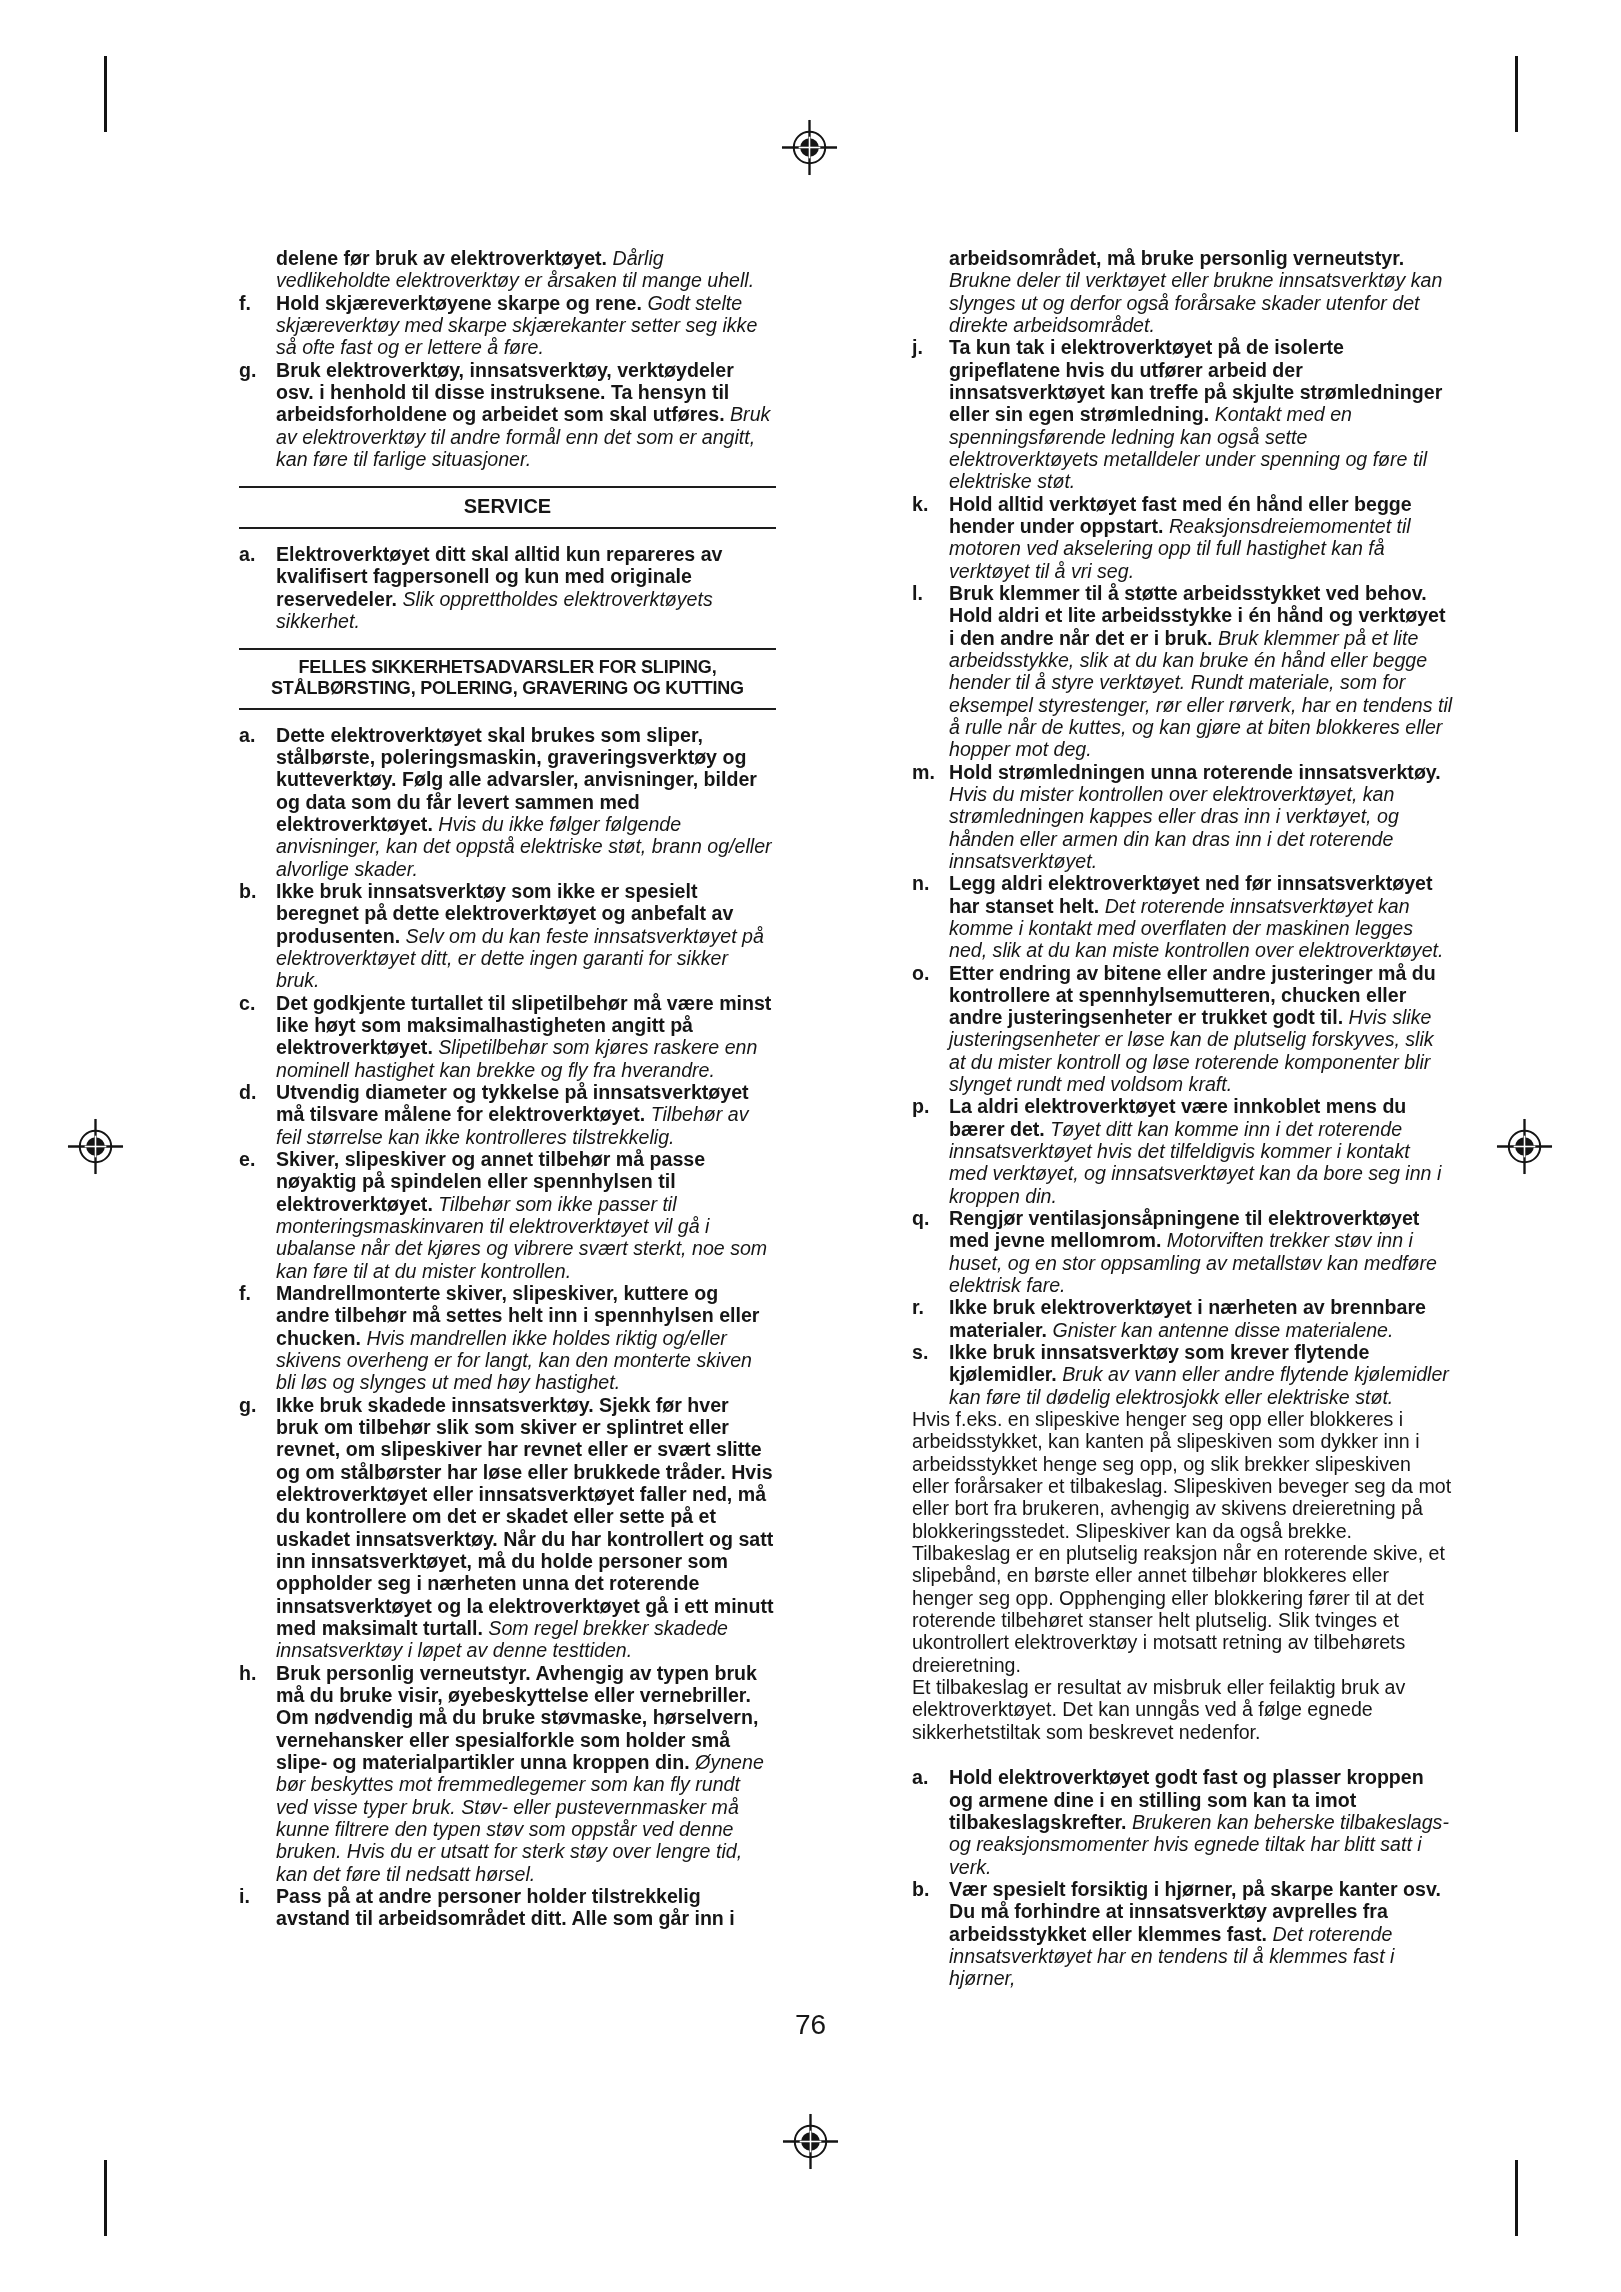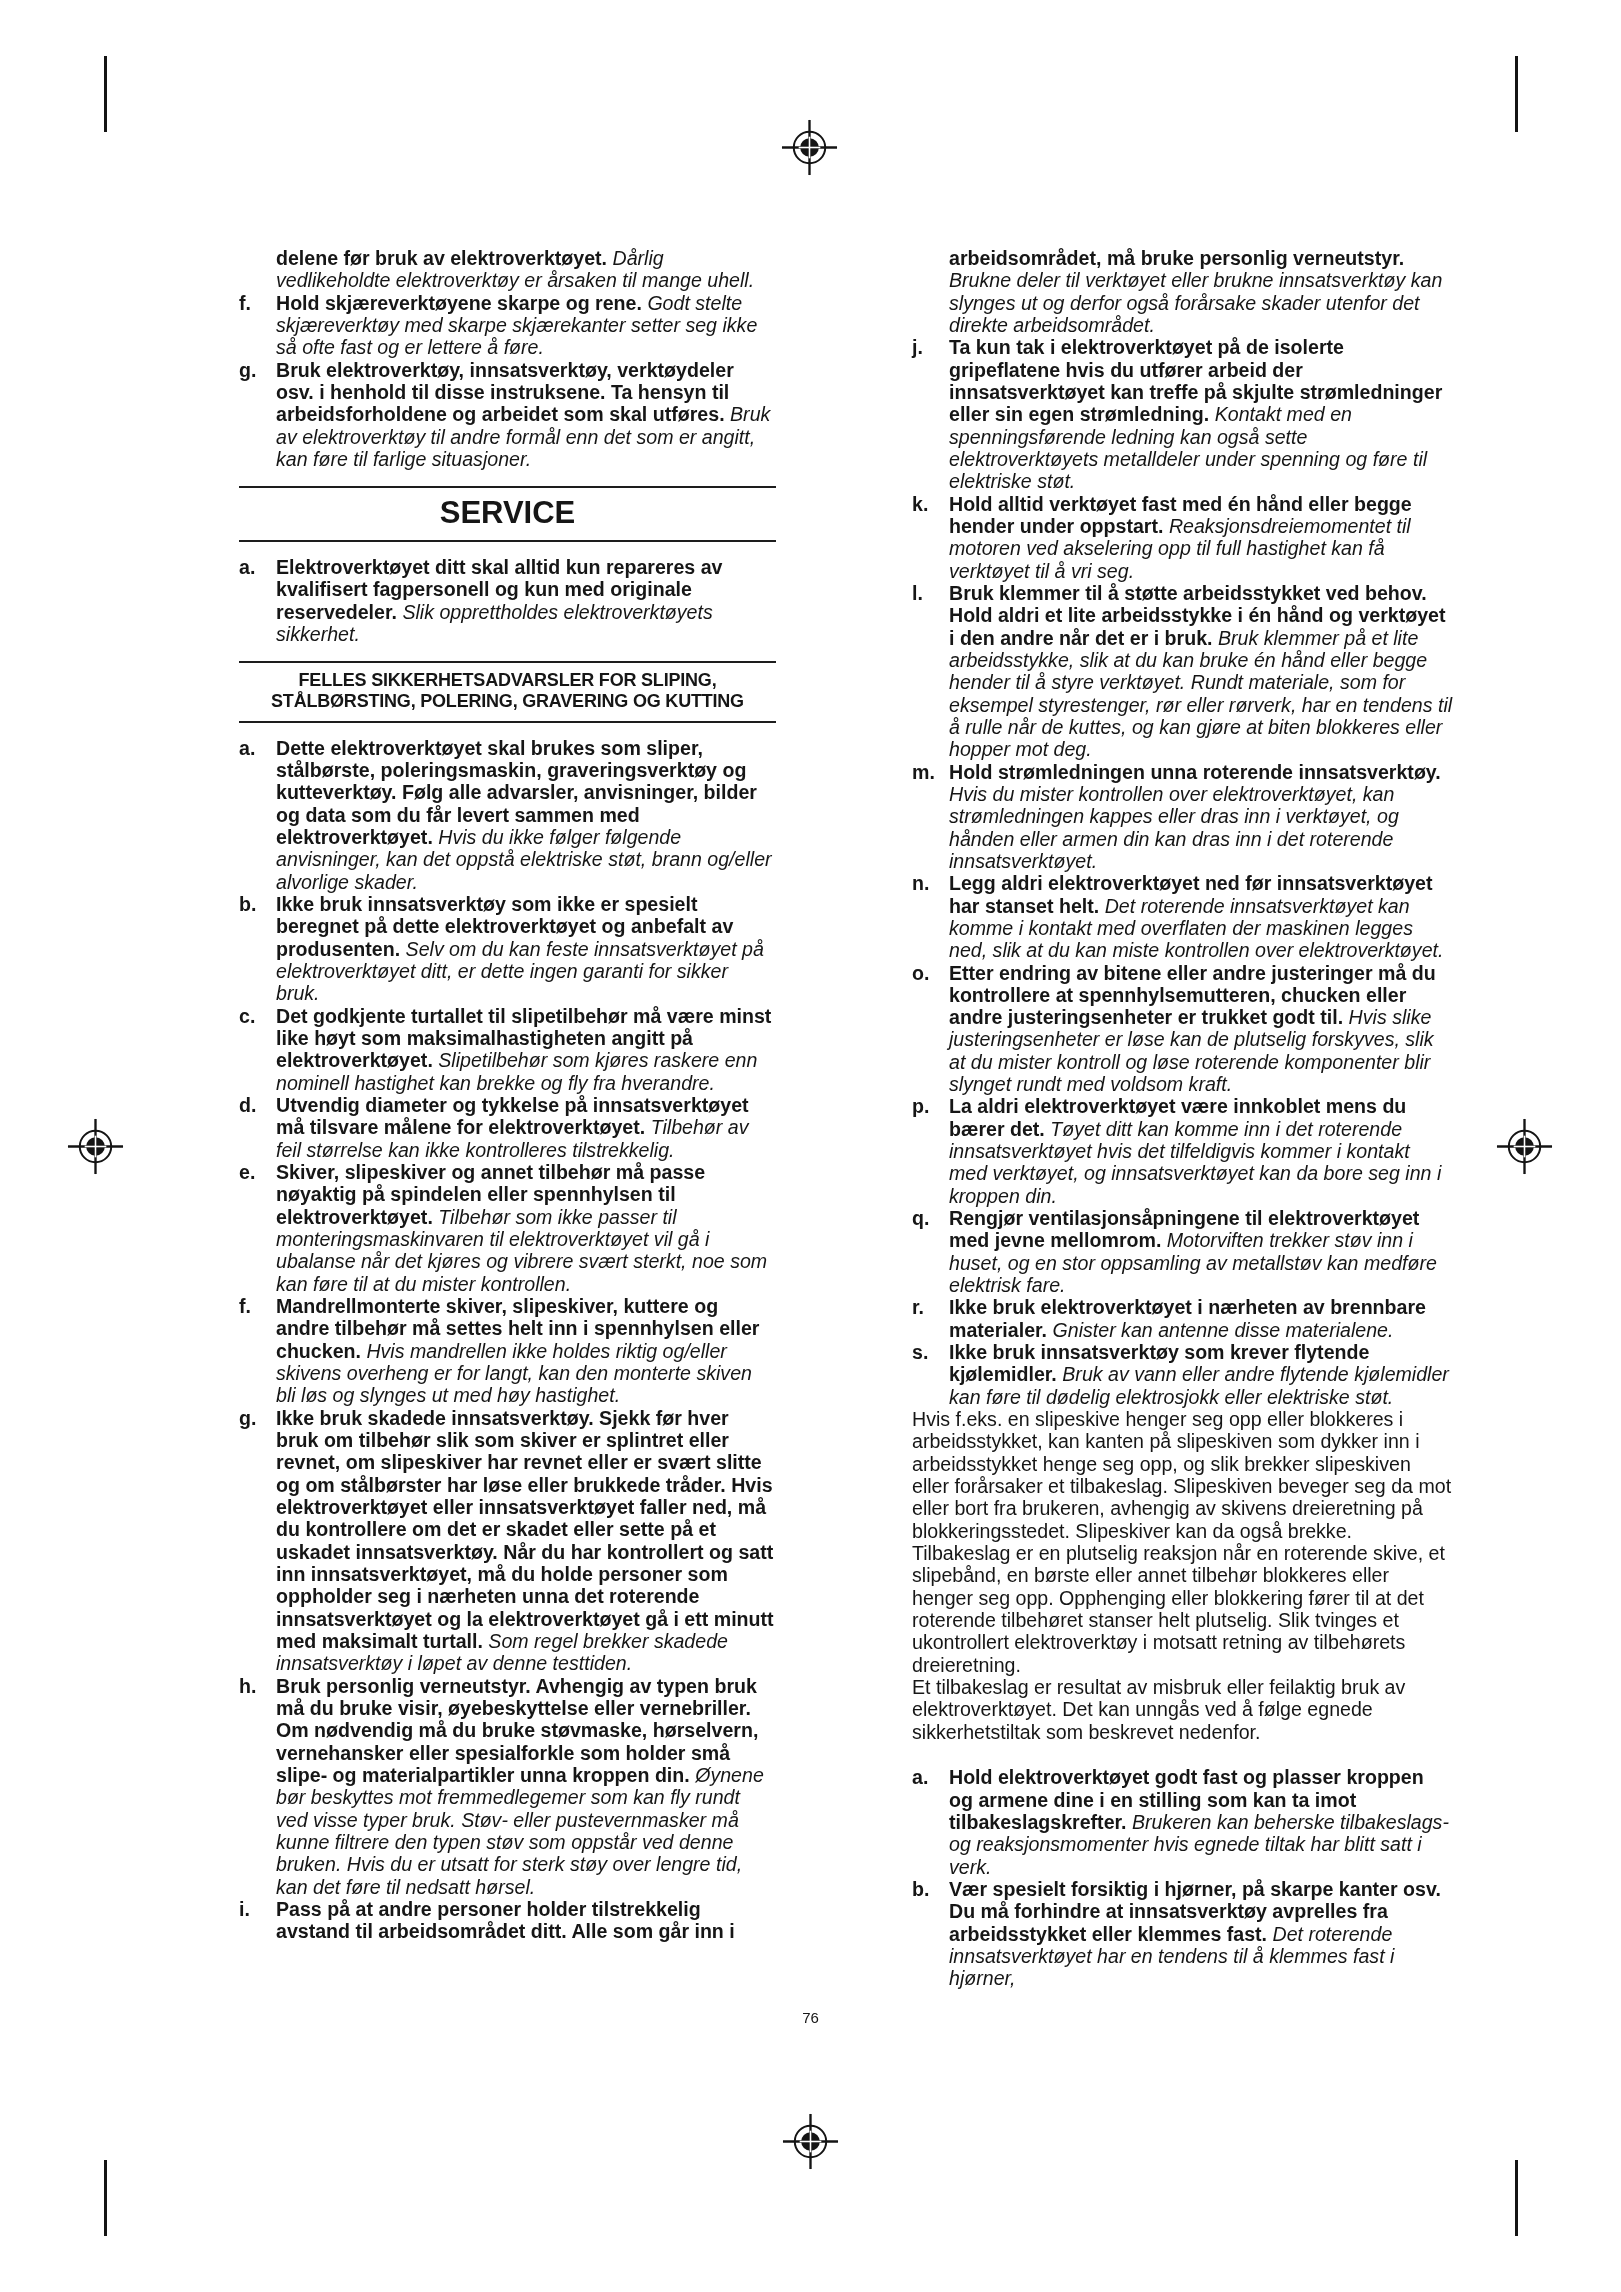--- a/index.html
+++ b/index.html
@@ -15,35 +15,35 @@
   .item{position:relative;padding-left:37px;margin:0;}
   .item .letter{position:absolute;left:0;top:0;font-weight:700;}
   .item .b{font-weight:700;}
   .item .i{font-style:italic;}
   .item.gap{margin-top:23.5px;}
 
   .heading{
     font-weight:700;text-align:center;
     border-top:2.9px solid #1d1d1d;border-bottom:2.9px solid #1d1d1d;
     padding:6.9px 0 8.8px;margin:15.7px 0 13.7px;
-    font-size:31px;line-height:1.18;white-space:pre-line;
+    font-size:20px;line-height:1.18;white-space:pre-line;
   }
   .heading.small{font-size:18px;letter-spacing:-0.2px;}
 
   .banner{
     background:#9b9b9b;color:#ffffff;font-weight:700;text-align:center;
     font-size:28px;line-height:1.3;padding:9.8px 5.9px;margin:27.4px 0 29px;
     white-space:pre-line;
   }
 
   .para{margin:0;}
 
   .page-number{
     position:absolute;top:2009px;left:776px;width:69px;
-    text-align:center;font-size:15px;
+    text-align:center;font-size:28px;
   }
 
   .crop-mark{position:absolute;width:2.5px;height:76px;background:#141414;}
   #crop-tl{left:104px;top:56px;}
   #crop-tr{left:1515px;top:56px;}
   #crop-bl{left:104px;top:2160px;}
   #crop-br{left:1515px;top:2160px;}
 
   .reg{position:absolute;width:59px;height:59px;}
   #reg-top{left:780px;top:118px;}

